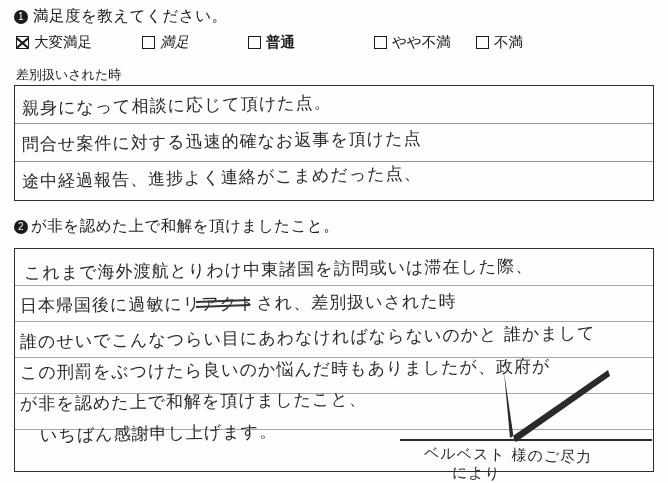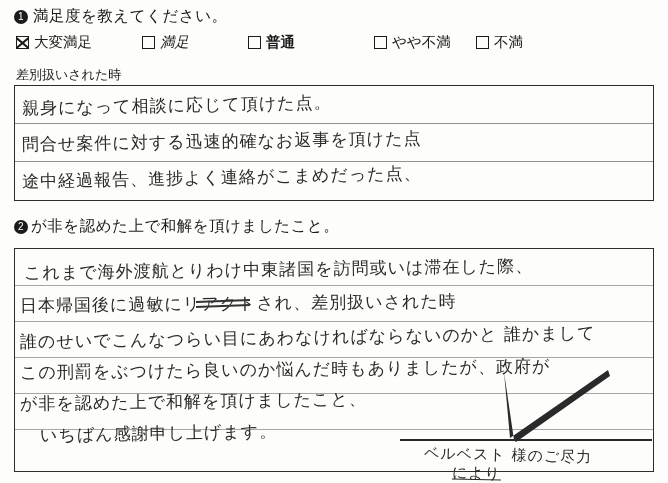--- a/index.html
+++ b/index.html
@@ -100,21 +100,21 @@
   .box2 .rule.r5{top:180px;}
 
   .ink-a{left:24px;top:258px;font-size:17px;transform:rotate(-0.8deg);}
   .ink-b{left:20px;top:292px;font-size:17px;transform:rotate(-0.6deg);}
   .ink-c{left:20px;top:326px;font-size:17px;transform:rotate(-0.9deg);}
   .ink-d{left:20px;top:358px;font-size:17px;transform:rotate(-0.7deg);}
   .ink-e{left:20px;top:390px;font-size:17px;transform:rotate(-0.8deg);}
   .ink-f{left:40px;top:422px;font-size:17px;transform:rotate(-1deg);}
 
   .ink-note1{left:424px;top:446px;font-size:15px;transform:rotate(1.5deg);}
-  .ink-note2{left:452px;top:464px;font-size:15px;transform:rotate(1deg);text-decoration:underline;}
+  .ink-note2{left:452px;top:464px;font-size:15px;transform:rotate(1deg);}
 
   
   .caret{
     position:absolute;left:398px;top:366px;width:256px;height:78px;
     pointer-events:none;
   }
 
   .strike{
     position:absolute;height:2px;background:#333;
   }

